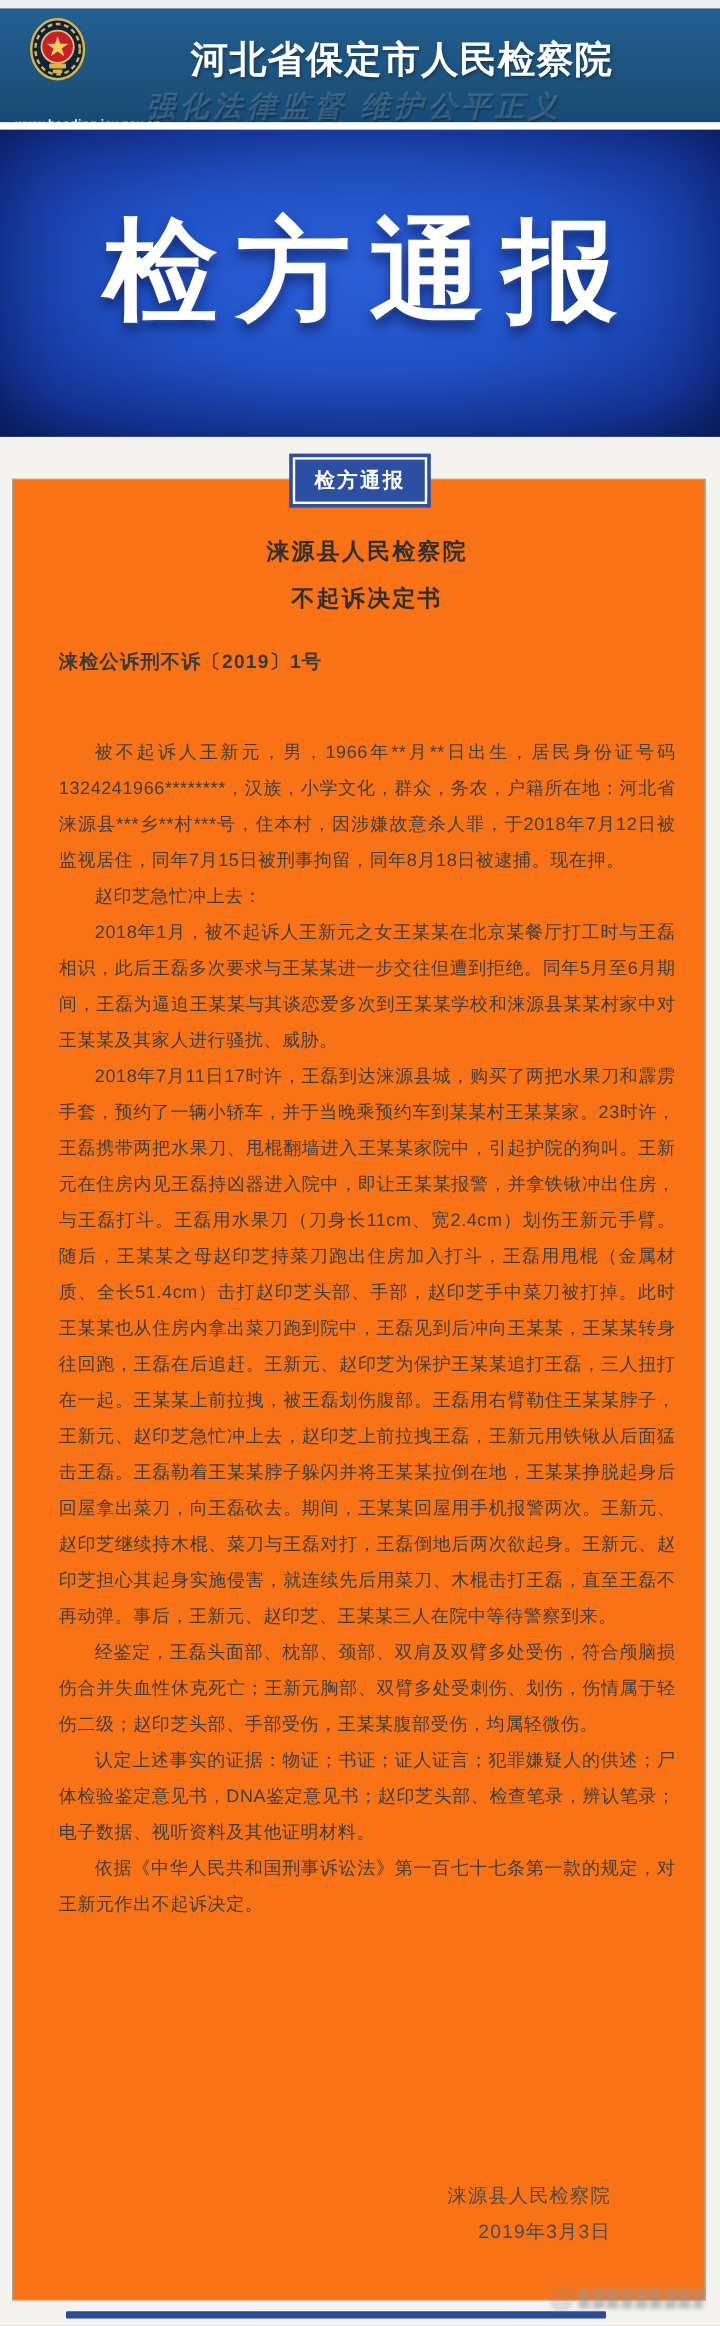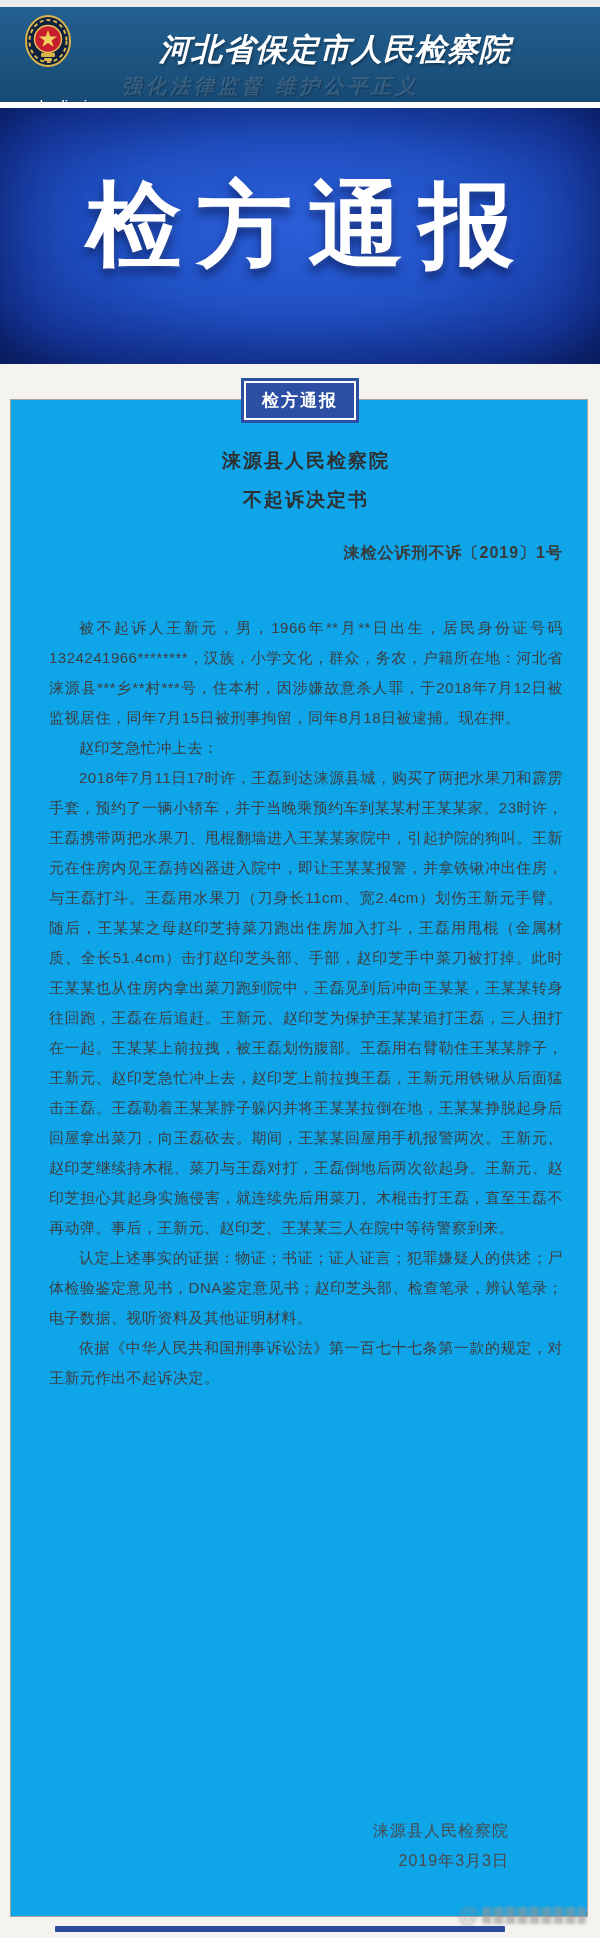--- a/index.html
+++ b/index.html
@@ -12,66 +12,66 @@
   .top-strip{position:absolute;left:0;top:0;width:600px;height:7px;background:#ececec;}
   .hdr{
     position:absolute;left:0;top:7px;width:600px;height:95px;
     background:linear-gradient(180deg,#236091 0%,#1d5480 55%,#174a74 100%);
   }
   .emblem{position:absolute;left:24px;top:6px;width:48px;height:58px;}
   .hdr-title{
     position:absolute;left:0;top:22px;width:600px;text-align:center;
     padding-left:70px;box-sizing:border-box;
     color:#ffffff;font-size:31px;font-weight:bold;letter-spacing:1px;
-    text-shadow:1px 2px 3px rgba(0,0,0,.35);white-space:nowrap;font-style:italic;
+    text-shadow:1px 2px 3px rgba(0,0,0,.35);white-space:nowrap;
   }
   .hdr-url{
     position:absolute;left:13px;top:92px;color:#ffffff;font-size:10px;
     font-weight:bold;letter-spacing:.3px;
   }
   .hdr-slogan{
     position:absolute;left:122px;top:66px;width:470px;
-    color:rgba(215,230,250,.17);font-size:20px;font-weight:bold;font-style:italic;
+    color:rgba(215,230,250,.17);font-size:24px;font-weight:bold;font-style:italic;
     letter-spacing:4px;white-space:nowrap;
     text-shadow:1px 1px 1px rgba(0,0,0,.25);
   }
   .white-gap{position:absolute;left:0;top:102px;width:600px;height:6px;background:#ffffff;}
   
   .banner{
     position:absolute;left:0;top:108px;width:600px;height:256px;
     background:radial-gradient(ellipse at 50% 45%,#2b5ed8 0%,#2152c6 45%,#16389f 80%,#0d2572 100%);
     box-shadow:inset 0 0 70px rgba(2,10,50,.5);
     display:flex;align-items:center;justify-content:center;
   }
   .banner-title{
     color:#ffffff;font-size:95px;font-weight:900;letter-spacing:16px;
     padding-left:16px;margin-top:-18px;white-space:nowrap;
     text-shadow:0 7px 10px rgba(5,15,60,.55),2px 2px 0 rgba(255,255,255,.06);
     transform:scaleY(.98);
   }
   
   .doc-box{
     position:absolute;left:10px;top:399px;width:578px;height:1518px;
-    border:1px solid #a8a39c;background:#0ea5e9;box-sizing:border-box;
+    border:1px solid #a8a39c;background:#f97316;box-sizing:border-box;
   }
   .badge{
     position:absolute;left:50%;top:381px;transform:translateX(-50%);
     background:#2c4fa3;color:#ffffff;font-size:17px;font-weight:bold;
     letter-spacing:2px;padding:6px 16px;border:2px solid #ffffff;
     box-shadow:0 0 0 3px #2c4fa3;white-space:nowrap;z-index:3;
   }
   .doc-inner{position:absolute;left:0;top:0;width:100%;height:100%;box-sizing:border-box;
     padding:47px 24px 0 38px;}
   .doc-title{
     text-align:center;color:#2f2f2f;font-size:19px;font-weight:bold;
     letter-spacing:2px;margin:0 0 12px 0;line-height:27px;
   }
   .doc-title.second{margin-bottom:0;}
   .case-number{
-    text-align:right;color:#3a3a3a;font-size:16px;font-weight:bold;
+    color:#3a3a3a;font-size:16px;font-weight:bold;
     margin-top:28px;line-height:24px;letter-spacing:1px;
   }
   .doc-body{
     margin-top:48px;max-height:1204px;overflow:hidden;
     color:#3e3e3e;font-size:15px;line-height:30px;text-align:justify;
     letter-spacing:.5px;
   }
   .doc-body p{margin:0;text-indent:2em;}
   .signature{
     position:absolute;right:78px;bottom:40px;text-align:right;
@@ -126,21 +126,23 @@
   <div class="badge">检方通报</div>
 
   <div class="doc-box">
     <div class="doc-inner">
       <div class="doc-title">涞源县人民检察院</div>
       <div class="doc-title second">不起诉决定书</div>
       <div class="case-number">涞检公诉刑不诉〔2019〕1号</div>
       <div class="doc-body">
         <p>被不起诉人王新元，男，1966年**月**日出生，居民身份证号码1324241966********，汉族，小学文化，群众，务农，户籍所在地：河北省涞源县***乡**村***号，住本村，因涉嫌故意杀人罪，于2018年7月12日被监视居住，同年7月15日被刑事拘留，同年8月18日被逮捕。现在押。</p>
         <p>赵印芝急忙冲上去：</p>
+        <p>2018年1月，被不起诉人王新元之女王某某在北京某餐厅打工时与王磊相识，此后王磊多次要求与王某某进一步交往但遭到拒绝。同年5月至6月期间，王磊为逼迫王某某与其谈恋爱多次到王某某学校和涞源县某某村家中对王某某及其家人进行骚扰、威胁。</p>
         <p>2018年7月11日17时许，王磊到达涞源县城，购买了两把水果刀和霹雳手套，预约了一辆小轿车，并于当晚乘预约车到某某村王某某家。23时许，王磊携带两把水果刀、甩棍翻墙进入王某某家院中，引起护院的狗叫。王新元在住房内见王磊持凶器进入院中，即让王某某报警，并拿铁锹冲出住房，与王磊打斗。王磊用水果刀（刀身长11cm、宽2.4cm）划伤王新元手臂。随后，王某某之母赵印芝持菜刀跑出住房加入打斗，王磊用甩棍（金属材质、全长51.4cm）击打赵印芝头部、手部，赵印芝手中菜刀被打掉。此时王某某也从住房内拿出菜刀跑到院中，王磊见到后冲向王某某，王某某转身往回跑，王磊在后追赶。王新元、赵印芝为保护王某某追打王磊，三人扭打在一起。王某某上前拉拽，被王磊划伤腹部。王磊用右臂勒住王某某脖子，王新元、赵印芝急忙冲上去，赵印芝上前拉拽王磊，王新元用铁锹从后面猛击王磊。王磊勒着王某某脖子躲闪并将王某某拉倒在地，王某某挣脱起身后回屋拿出菜刀，向王磊砍去。期间，王某某回屋用手机报警两次。王新元、赵印芝继续持木棍、菜刀与王磊对打，王磊倒地后两次欲起身。王新元、赵印芝担心其起身实施侵害，就连续先后用菜刀、木棍击打王磊，直至王磊不再动弹。事后，王新元、赵印芝、王某某三人在院中等待警察到来。</p>
+        <p>经鉴定，王磊头面部、枕部、颈部、双肩及双臂多处受伤，符合颅脑损伤合并失血性休克死亡；王新元胸部、双臂多处受刺伤、划伤，伤情属于轻伤二级；赵印芝头部、手部受伤，王某某腹部受伤，均属轻微伤。</p>
         <p>认定上述事实的证据：物证；书证；证人证言；犯罪嫌疑人的供述；尸体检验鉴定意见书，DNA鉴定意见书；赵印芝头部、检查笔录，辨认笔录；电子数据、视听资料及其他证明材料。</p>
         <p>依据《中华人民共和国刑事诉讼法》第一百七十七条第一款的规定，对王新元作出不起诉决定。</p>
 
       </div>
       <div class="signature">
         <div>涞源县人民检察院</div>
         <div>2019年3月3日</div>
       </div>
     </div>
   </div>

